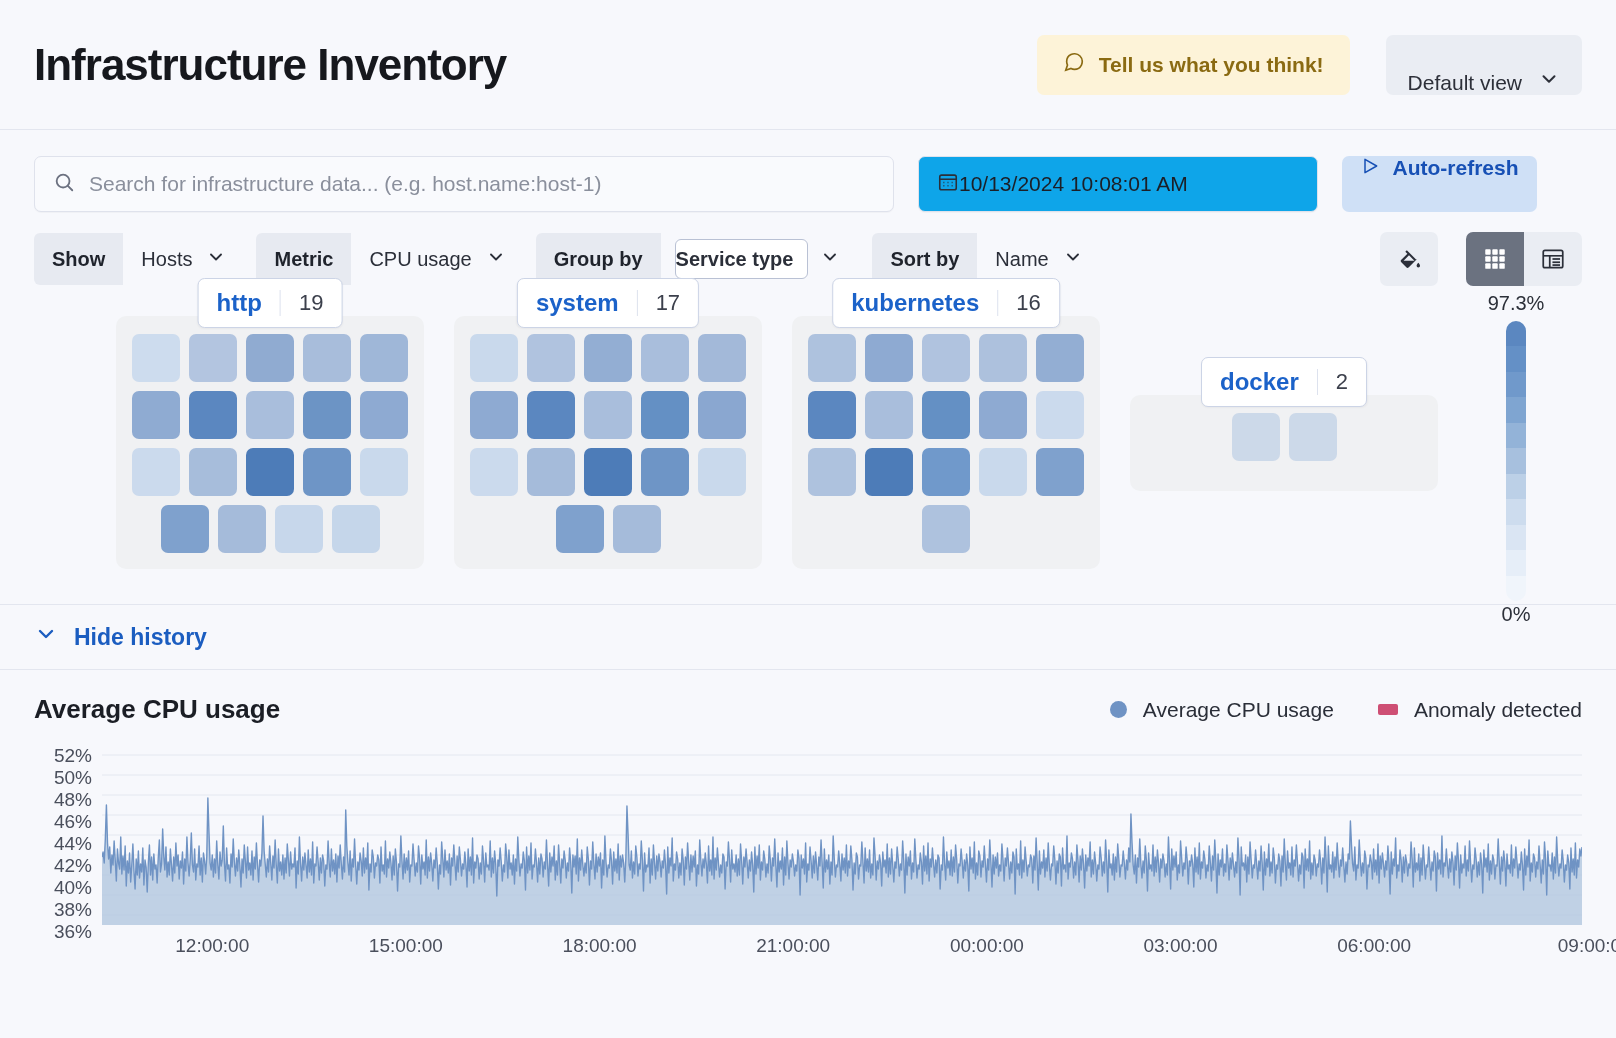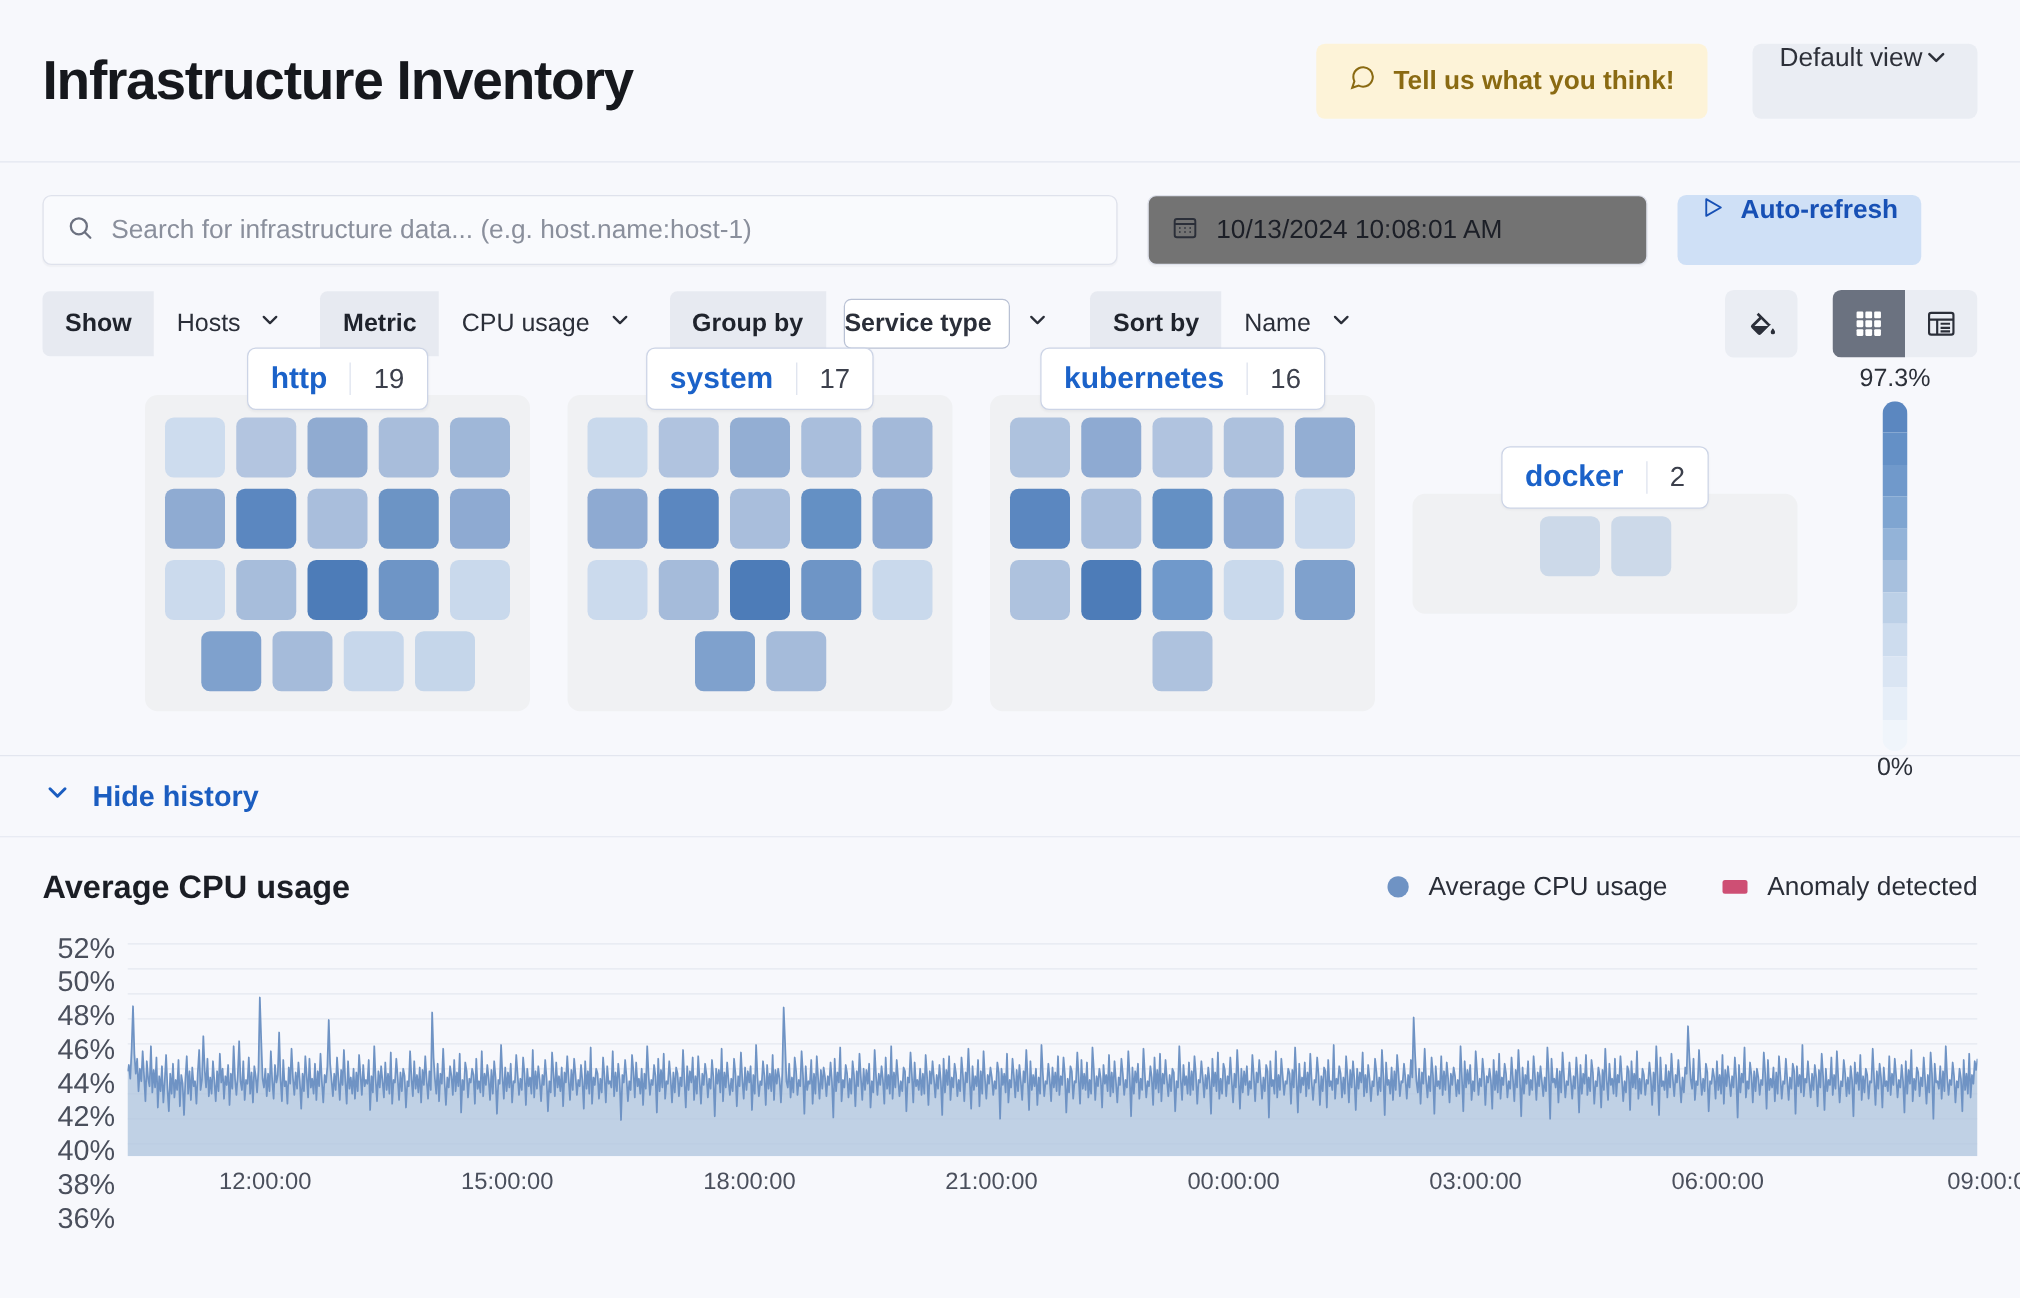--- a/index.html
+++ b/index.html
@@ -21,42 +21,42 @@
   .page-title { font-size: 44px; font-weight: 700; letter-spacing: -1px; color: #16181d; }
   .header-right { display: flex; align-items: center; gap: 36px; }
   .feedback-btn {
     background: #fdf3d8; color: #8a6a12; border: none; border-radius: 7px;
     height: 60px; padding: 0 26px; display: flex; align-items: center; gap: 14px;
     font-size: 21px; font-weight: 700; cursor: pointer;
     font-family: "Liberation Sans", sans-serif;
   }
   .view-btn {
     background: #eaedf3; color: #2d3039; border: none; border-radius: 7px;
-    height: 60px; padding: 0 22px; display: flex; align-items: flex-start; 
+    height: 60px; padding: 0 22px; display: flex; align-items: flex-end; gap: 16px;
     font-size: 21px; font-weight: 400; cursor: pointer;
     font-family: "Liberation Sans", sans-serif;
   }
 
   
   .search-row { display: flex; align-items: center; padding: 26px 34px 0 34px; gap: 24px; }
   .search-box {
     flex: 0 0 860px; height: 56px; background: #f9fafd;
     border: 1px solid #dfe2ec; border-radius: 7px;
     display: flex; align-items: center; gap: 14px; padding: 0 18px;
     box-shadow: 0 1px 1px rgba(0,0,0,0.03);
   }
   .search-box input {
     border: none; outline: none; background: transparent; flex: 1;
     font-size: 21px; color: #3a3f4d; font-family: "Liberation Sans", sans-serif;
   }
   .search-box input::placeholder { color: #8a8f9c; }
   .date-box {
-    flex: 0 0 400px; height: 56px; background: #737373;
+    flex: 0 0 400px; height: 56px; background: #0ea5e9;
     border: 1px solid #dfe2ec; border-radius: 7px;
-    display: flex; align-items: center; gap: 14px; padding: 0 18px;
+    display: flex; align-items: center; padding: 0 18px;
     box-shadow: 0 1px 1px rgba(0,0,0,0.03);
   }
   .date-value { font-size: 21px; color: #1c1f27; }
   .refresh-btn {
     height: 56px; flex: 0 0 195px; background: #cfe0f6; color: #1750b5;
     border: none; border-radius: 7px; display: flex; align-items: flex-start;
     justify-content: center; gap: 12px; font-size: 21px; font-weight: 700;
     cursor: pointer; font-family: "Liberation Sans", sans-serif;
   }
 
@@ -139,21 +139,21 @@
   .chart-head { display: flex; align-items: center; justify-content: space-between; }
   .chart-title { font-size: 26px; font-weight: 700; color: #1b1e25; }
   .chart-legend { display: flex; align-items: center; gap: 44px; }
   .legend-item { display: flex; align-items: center; gap: 16px; font-size: 21px; color: #2a2e38; }
   .legend-dot { width: 17px; height: 17px; border-radius: 50%; background: #6f93c4; }
   .legend-sq { width: 20px; height: 11px; border-radius: 2px; background: #ce4f74; }
   .chart-body { position: relative; margin-top: 20px; height: 200px; }
   .y-labels {
     position: absolute; left: 0; top: 0; width: 58px; height: 180px;
     display: flex; flex-direction: column; justify-content: space-between;
-    align-items: flex-end; font-size: 23px; color: #4a4f5c;
+    align-items: flex-end; font-size: 19px; color: #4a4f5c;
   }
   .plot { position: absolute; left: 68px; right: 0; top: 0; height: 180px; }
   .x-labels {
     position: absolute; left: 68px; right: 0; top: 190px; height: 30px;
     font-size: 19px; color: #4a4f5c;
   }
   .x-labels span { position: absolute; transform: translateX(-50%); }
 </style>
 </head>
 <body>

